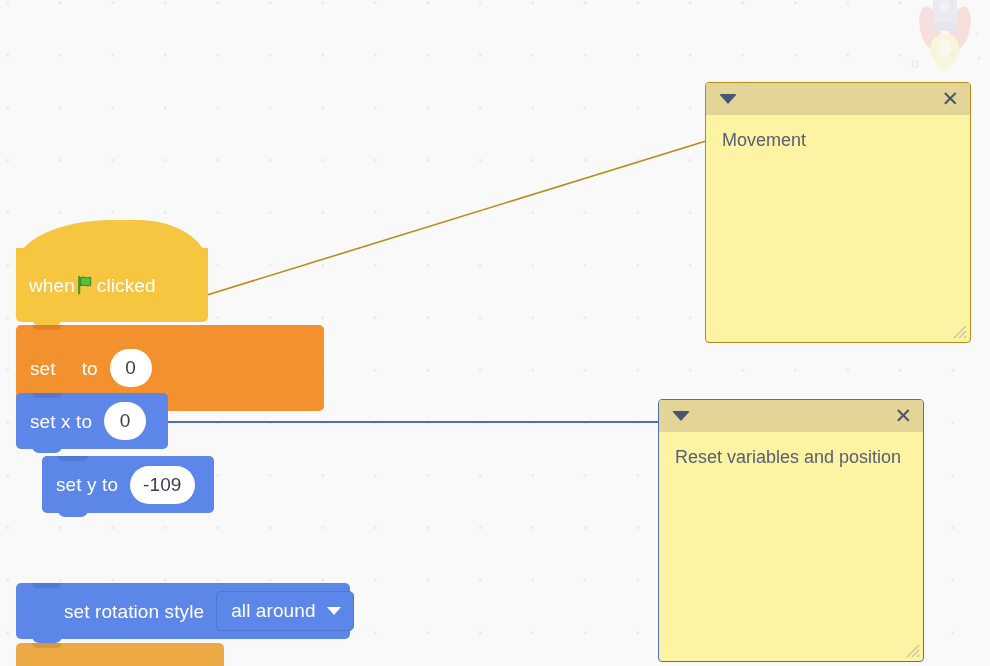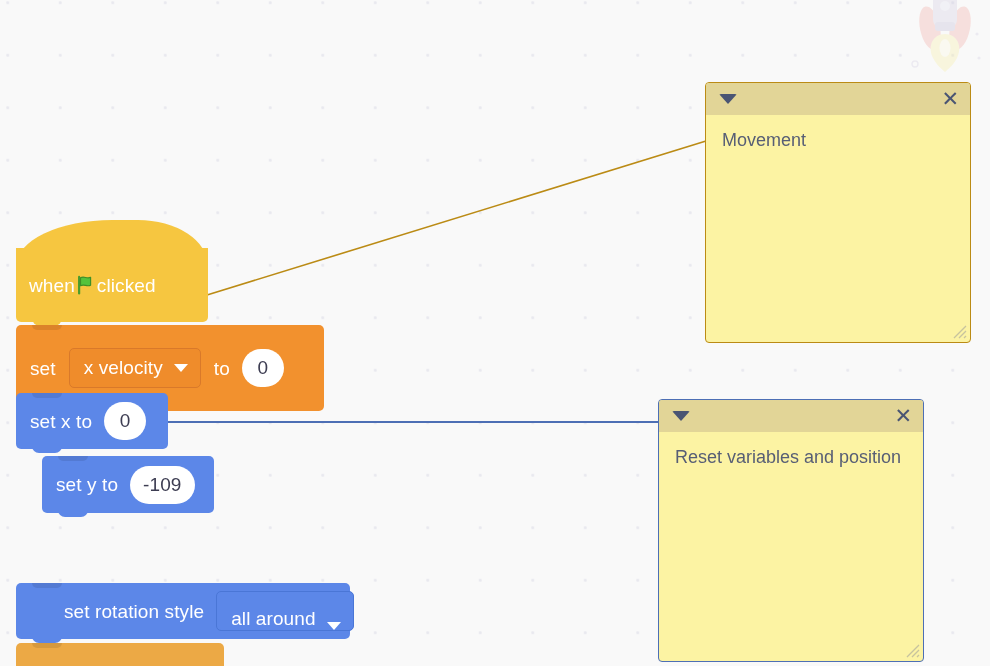--- a/index.html
+++ b/index.html
@@ -123,21 +123,20 @@
     font-size: 19px;
     color: #ffffff;
   }
   .dropdown-field.orange {
     background: #ef8c2b;
     border: 1.5px solid #d9792a;
   }
   .dropdown-field.blue {
     background: #5c87e8;
     border: 1.5px solid #4a76d6;
-    align-items: flex-end;
   }
   .caret {
     display: inline-block;
     width: 0; height: 0;
     border-left: 7.5px solid transparent;
     border-right: 7.5px solid transparent;
     border-top: 8px solid #ffffff;
   }
 
   .num-field {
@@ -266,24 +265,20 @@
       <svg class="flag-icon" viewBox="0 0 24 24">
         <path d="M4.5 3.2 v18" stroke="#4a9c2d" stroke-width="2.4" stroke-linecap="round" fill="none"></path>
         <path d="M6 4.2 c4-2.4 7 1.6 11-0.6 v8.6 c-4 2.2-7-1.8-11 0.6 z" fill="#54c33b" stroke="#3f8f28" stroke-width="1.3" stroke-linejoin="round"></path>
       </svg>
       <span class="lbl">clicked</span>
     </div>
   </div>
 
   <div class="block stackblock" id="set-var-block">
     <span class="lbl">set</span>
-    <span class="dropdown-field orange">
-      <span>x velocity</span>
-      <span class="caret"></span>
-    </span>
     <span class="lbl to">to</span>
     <span class="num-field">0</span>
   </div>
 
   <div class="block stackblock motion" id="set-x-block">
     <span class="lbl">set x to</span>
     <span class="num-field">0</span>
   </div>
 
   <div class="block stackblock motion" id="set-y-block">

